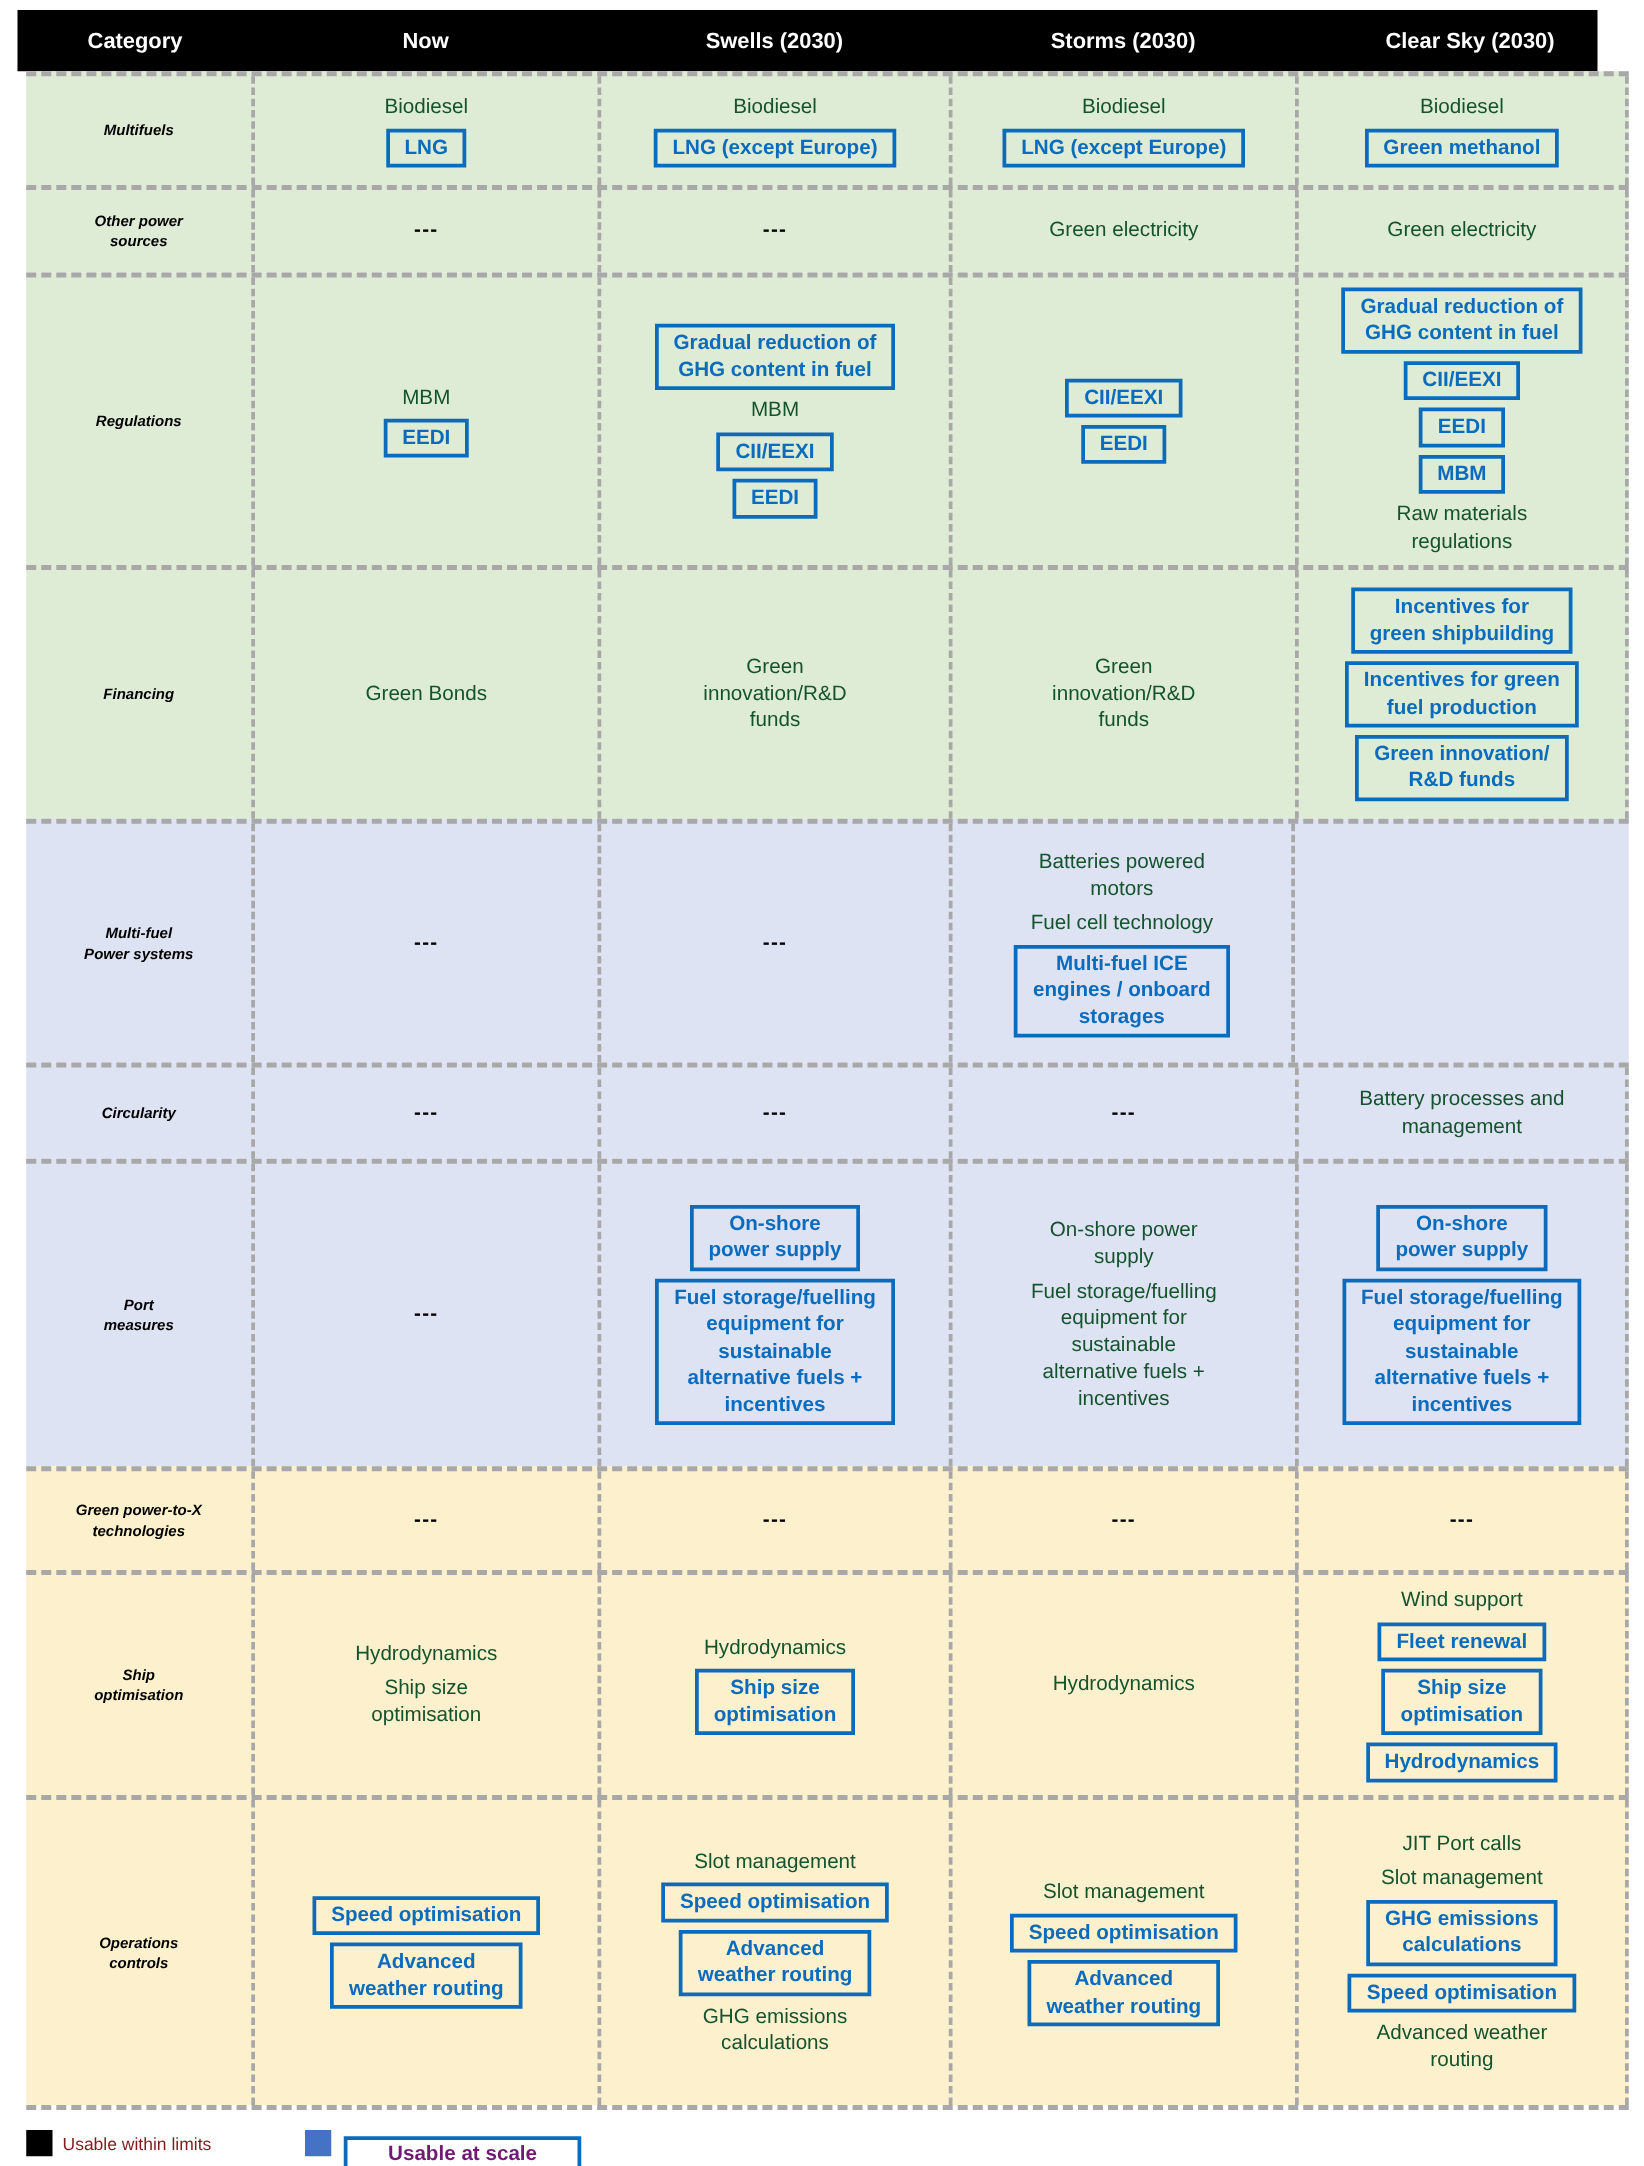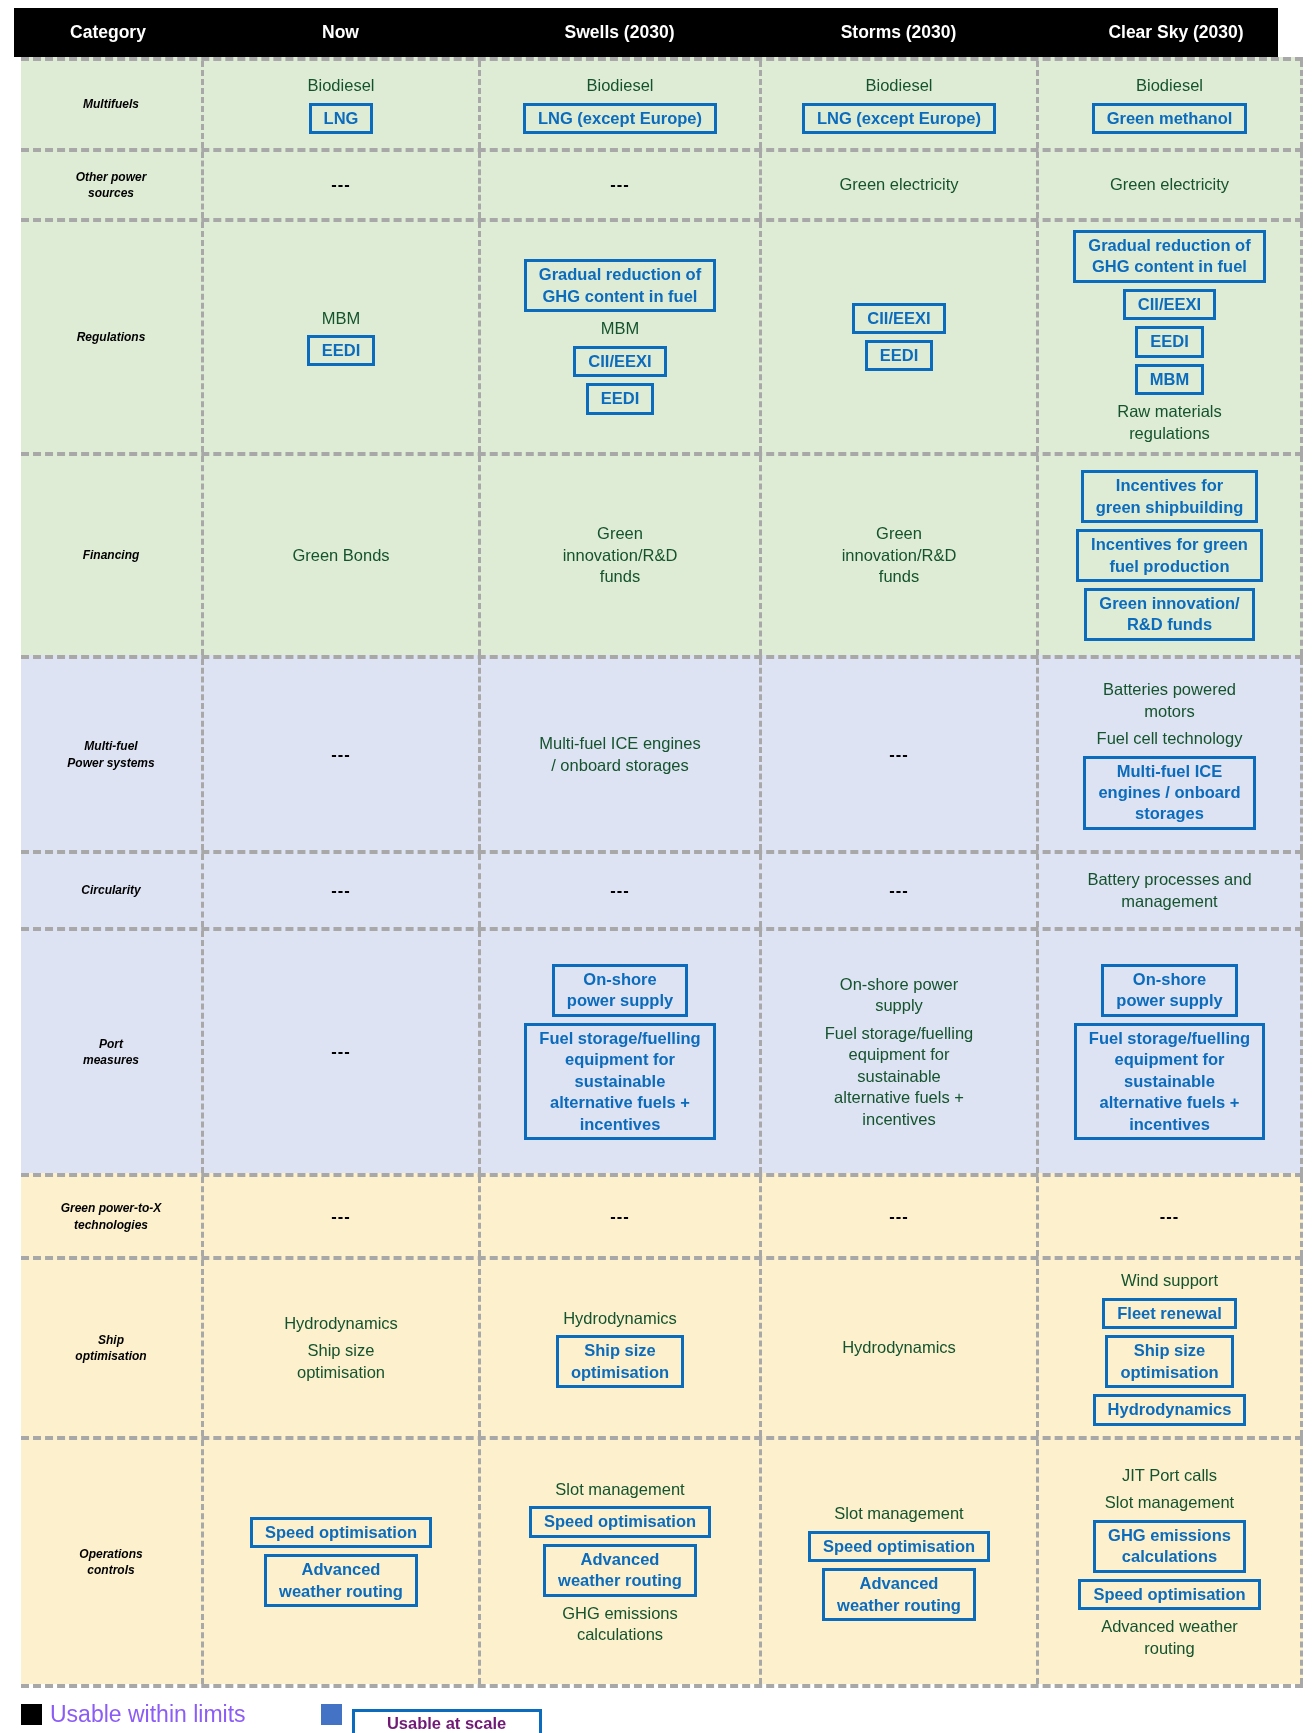--- a/index.html
+++ b/index.html
@@ -56,21 +56,21 @@
   .item.boxed {
     border:3px solid #0b6bbd; color:#0b6bbd; font-weight:700; font-size:16.5px;
     padding:2px 12px; line-height:1.3; background:transparent;
   }
 
   
   .legend { position:absolute; left:21px; top:1691px; display:flex; align-items:center; }
   .sq { width:21px; height:21px; display:inline-block; }
   .sq.black { background:#000; }
   .sq.blue  { background:#4472c4; }
-  .legend .lbl { font-size:23px; margin-left:8px; color:#8b5cf6; }
+  .legend .lbl { font-size:14px; margin-left:8px; color:#7f1d1d; }
   .legend .gap { width:75px; }
   .legend .atscale-box {
     margin-left:10px; border:3px solid #0b6bbd; background:#fff; color:#701a75;
     font-weight:700; font-size:16.5px; width:190px; text-align:center; padding:2px 0;margin-top:18px;
   }
 </style>
 </head>
 <body>
 
 <div class="page">
@@ -170,24 +170,20 @@
 R&amp;D funds</div>
         </div>
       </div>
       <div class="row band-lav">
         <div class="cat">Multi-fuel
 Power systems</div>
         <div class="cell">
           <div class="item dashes">---</div>
         </div>
         <div class="cell">
-          <div class="item plain">Multi-fuel ICE engines
-/ onboard storages</div>
-        </div>
-        <div class="cell">
           <div class="item dashes">---</div>
         </div>
         <div class="cell">
           <div class="item plain">Batteries powered
 motors</div>
           <div class="item plain">Fuel cell technology</div>
           <div class="item boxed">Multi-fuel ICE
 engines / onboard
 storages</div>
         </div>

